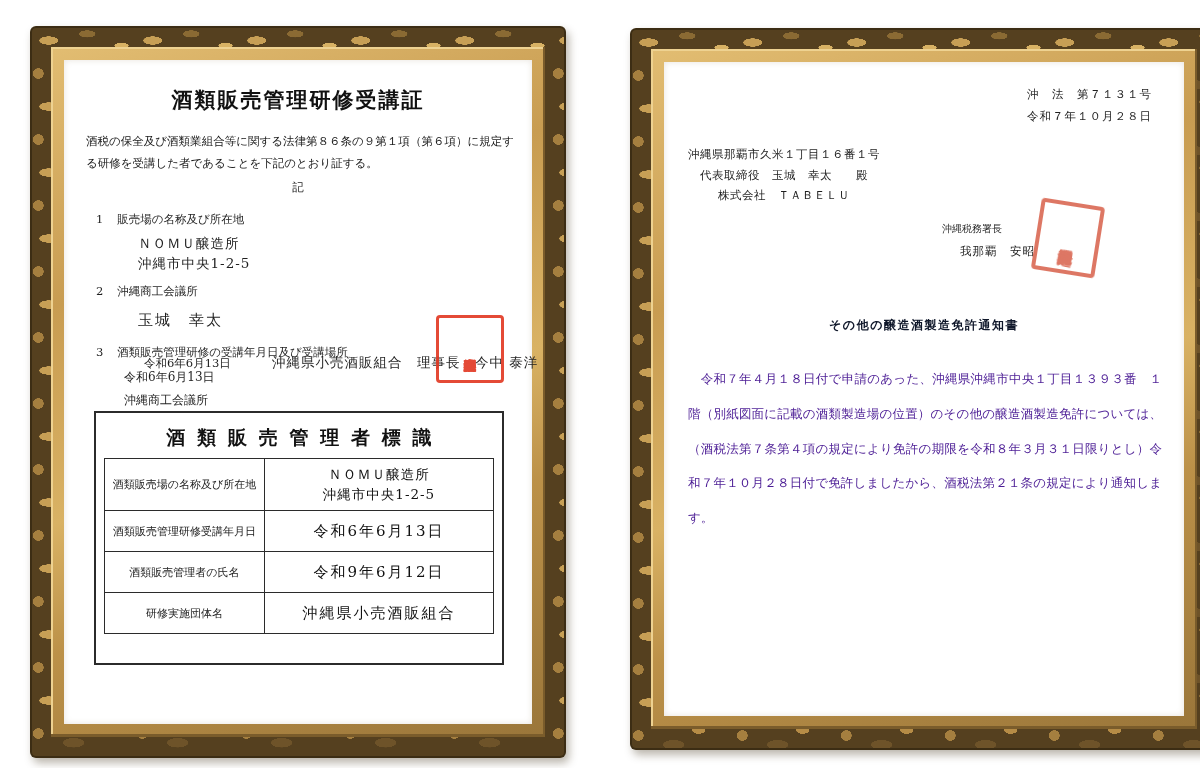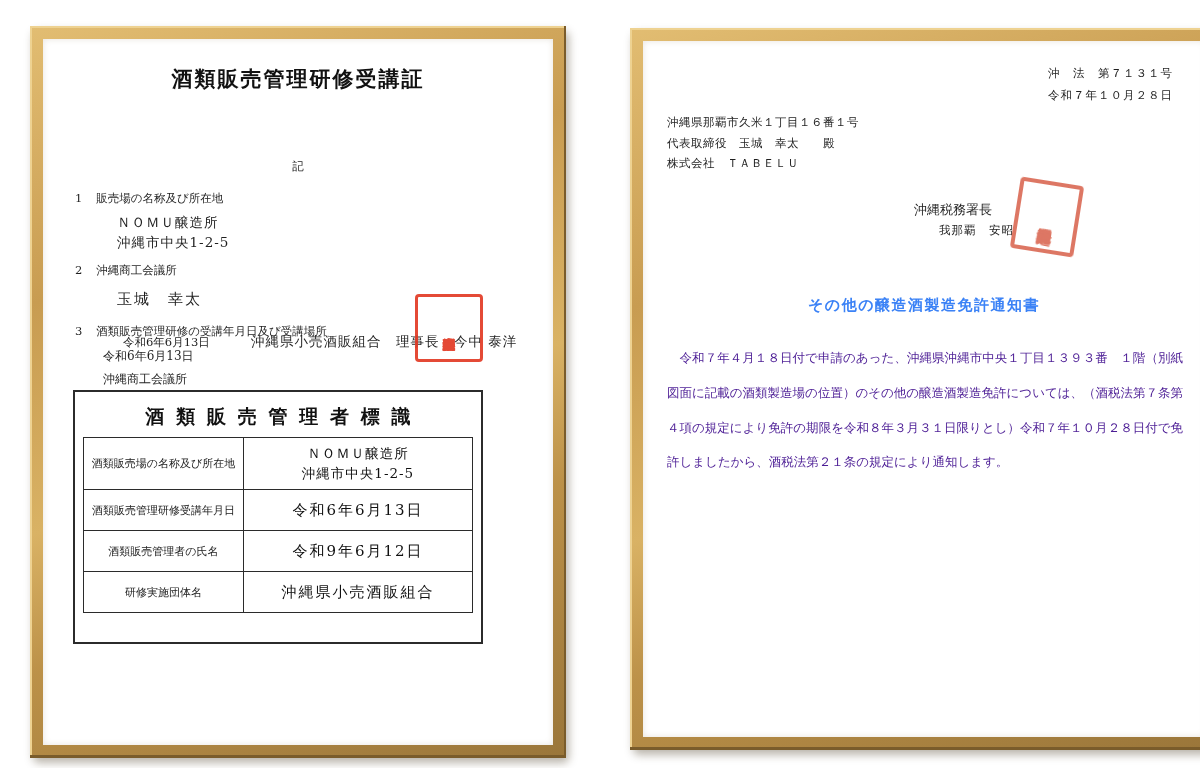--- a/index.html
+++ b/index.html
@@ -5,20 +5,21 @@
   * { margin: 0; padding: 0; box-sizing: border-box; }
   html, body { width: 1200px; height: 768px; background: #ffffff; overflow: hidden; }
   body { font-family: "DejaVu Serif", "Liberation Serif", serif; color: #1f1f1f; }
 
   .canvas { position: relative; width: 1200px; height: 768px; background: #ffffff; }
 
   
   .frame {
     position: absolute;
     border-radius: 6px;
+    padding: 21px;
     background-color: #55401f;
     background-image:
       radial-gradient(ellipse 16px 7px at 18% 22%, #c79f55 58%, transparent 60%),
       radial-gradient(ellipse 11px 6px at 66% 64%, #b68c46 58%, transparent 60%),
       radial-gradient(ellipse 18px 8px at 42% 86%, #6e5329 58%, transparent 60%),
       radial-gradient(ellipse 12px 5px at 88% 30%, #d8b264 58%, transparent 60%),
       radial-gradient(ellipse 9px 9px at 8% 72%, #a57f3f 58%, transparent 60%),
       radial-gradient(ellipse 14px 6px at 55% 12%, #8a6a33 58%, transparent 60%);
     background-size: 104px 66px;
     box-shadow: 3px 5px 9px rgba(60,45,20,0.35), inset 0 0 0 2px #3c2d14;
@@ -109,43 +110,44 @@
   .board .c-val { font-size: 15px; letter-spacing: 2px; color: #111; }
   .board .c-val.small { font-size: 13.5px; letter-spacing: 1px; line-height: 1.45; }
   .board tr { height: 41px; }
   .board tr.tall { height: 47px; }
 
   
   .doc-no {
     position: absolute; top: 22px; right: 32px;
     font-size: 11.5px; line-height: 1.9; letter-spacing: 1px; text-align: left;
   }
-  .addr { position: absolute; top: 71px; left: 24px; font-size: 11.5px; line-height: 1.8; letter-spacing: 0.5px; }
-  .issuer-title { position: absolute; top: 160px; left: 271px; font-size: 13px; }
+  .addr { position: absolute; top: 82px; left: 24px; font-size: 11.5px; line-height: 1.8; letter-spacing: 0.5px; text-align: center; }
+  .issuer-title { position: absolute; top: 160px; left: 278px; font-size: 10px; }
   .issuer-name  { position: absolute; top: 182px; left: 296px; font-size: 11.5px; letter-spacing: 1px; }
   .r-title {
     position: absolute; top: 255px; left: 0; right: 0;
-    text-align: center; font-size: 15px; font-weight: bold; letter-spacing: 1.5px; color: #3b82f6;
+    text-align: center; font-size: 12px; font-weight: bold; letter-spacing: 1.5px; color: #0f172a;
   }
   .r-body {
     position: absolute; top: 300px; left: 24px; right: 22px;
     font-size: 12.5px; line-height: 2.78; text-align: justify; color: #4c1d95;
   }
 </style>
 </head>
 <body>
 
 <div class="canvas">
 
   <div class="frame frame-left">
     <div class="frame-lip">
       <div class="paper">
 
         <div class="cert-title">酒類販売管理研修受講証</div>
 
+        <div class="cert-intro">酒税の保全及び酒類業組合等に関する法律第８６条の９第１項（第６項）に規定する研修を受講した者であることを下記のとおり証する。</div>
 
         <div class="cert-ki">記</div>
 
         <div class="cert-items">
           <div class="item">
             <div class="item-head">
               <span>1</span>
               <span>販売場の名称及び所在地</span>
             </div>
             <div class="item-vals vals-1">

